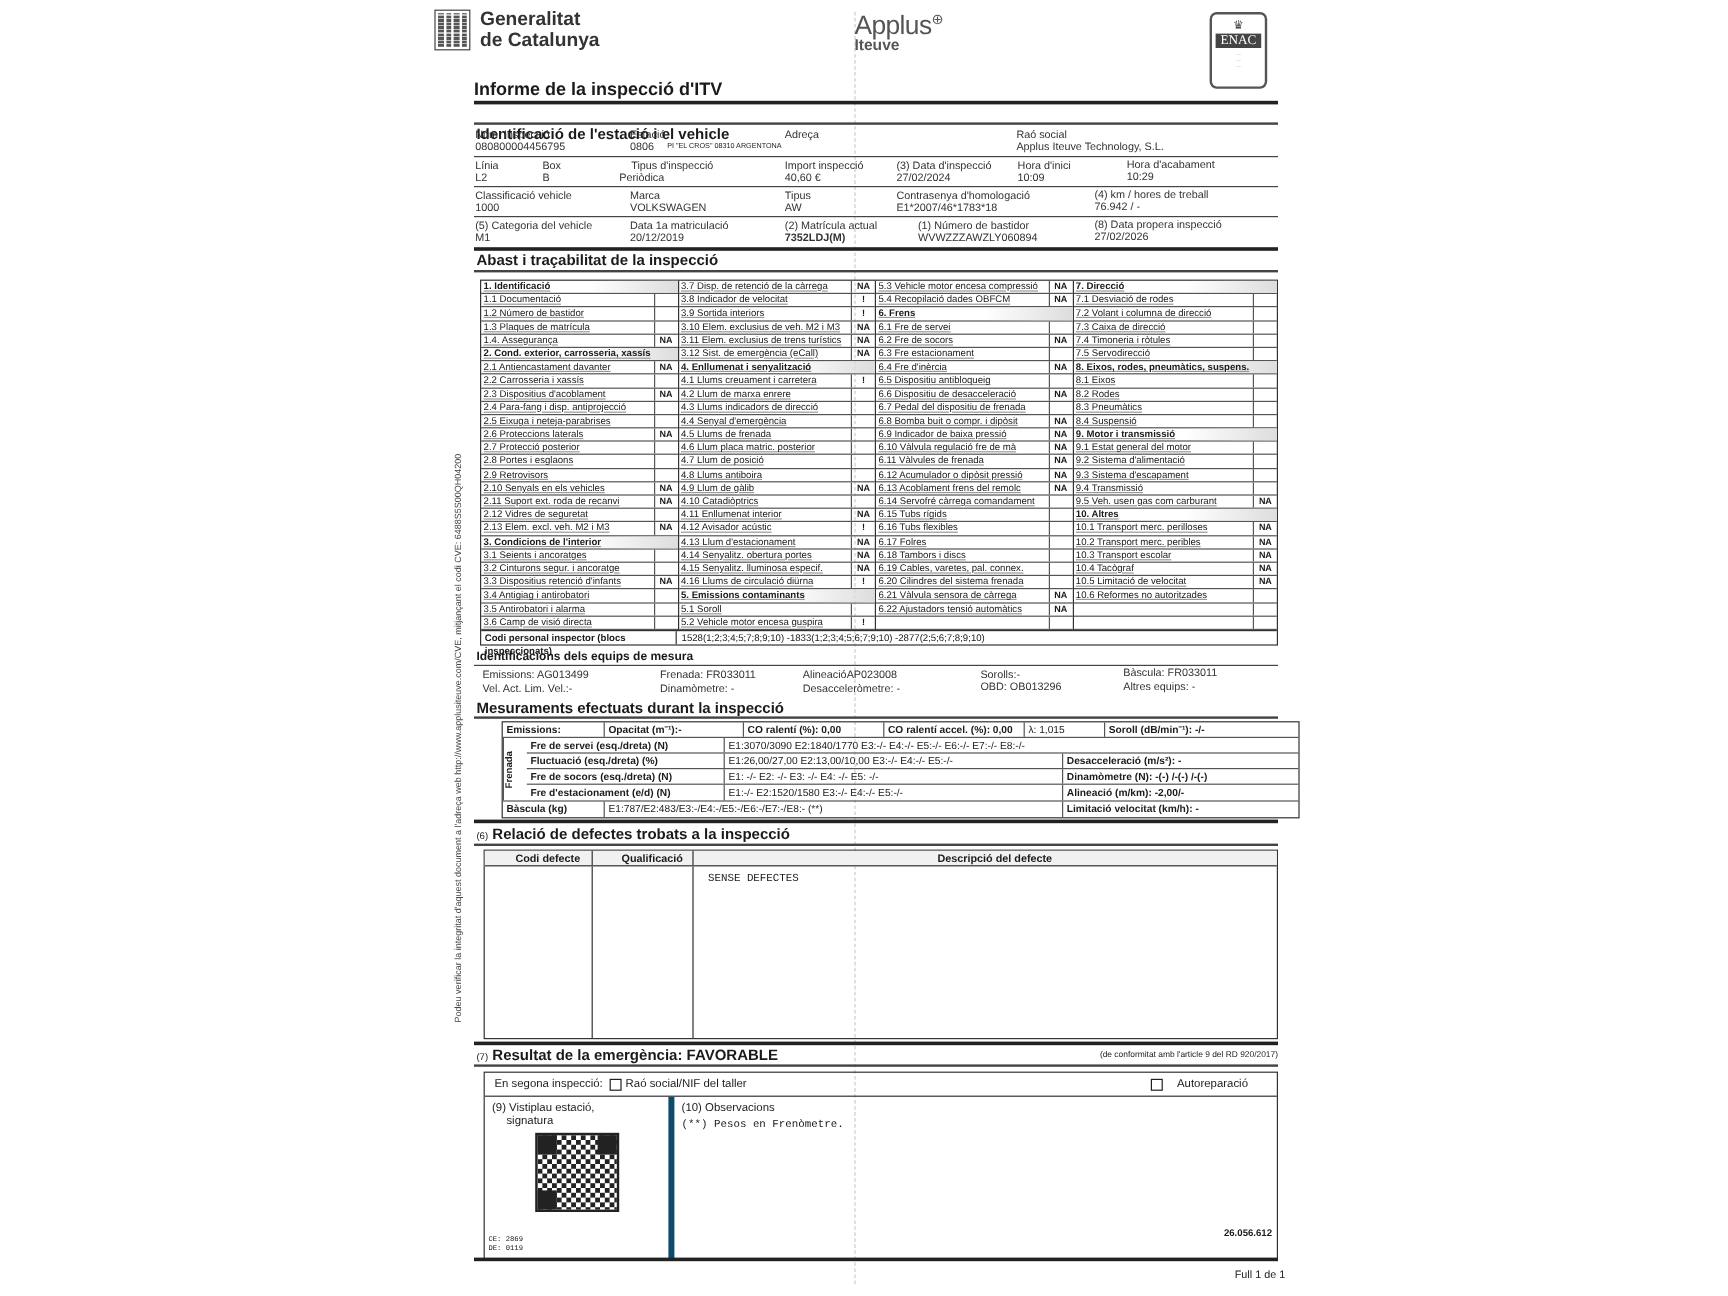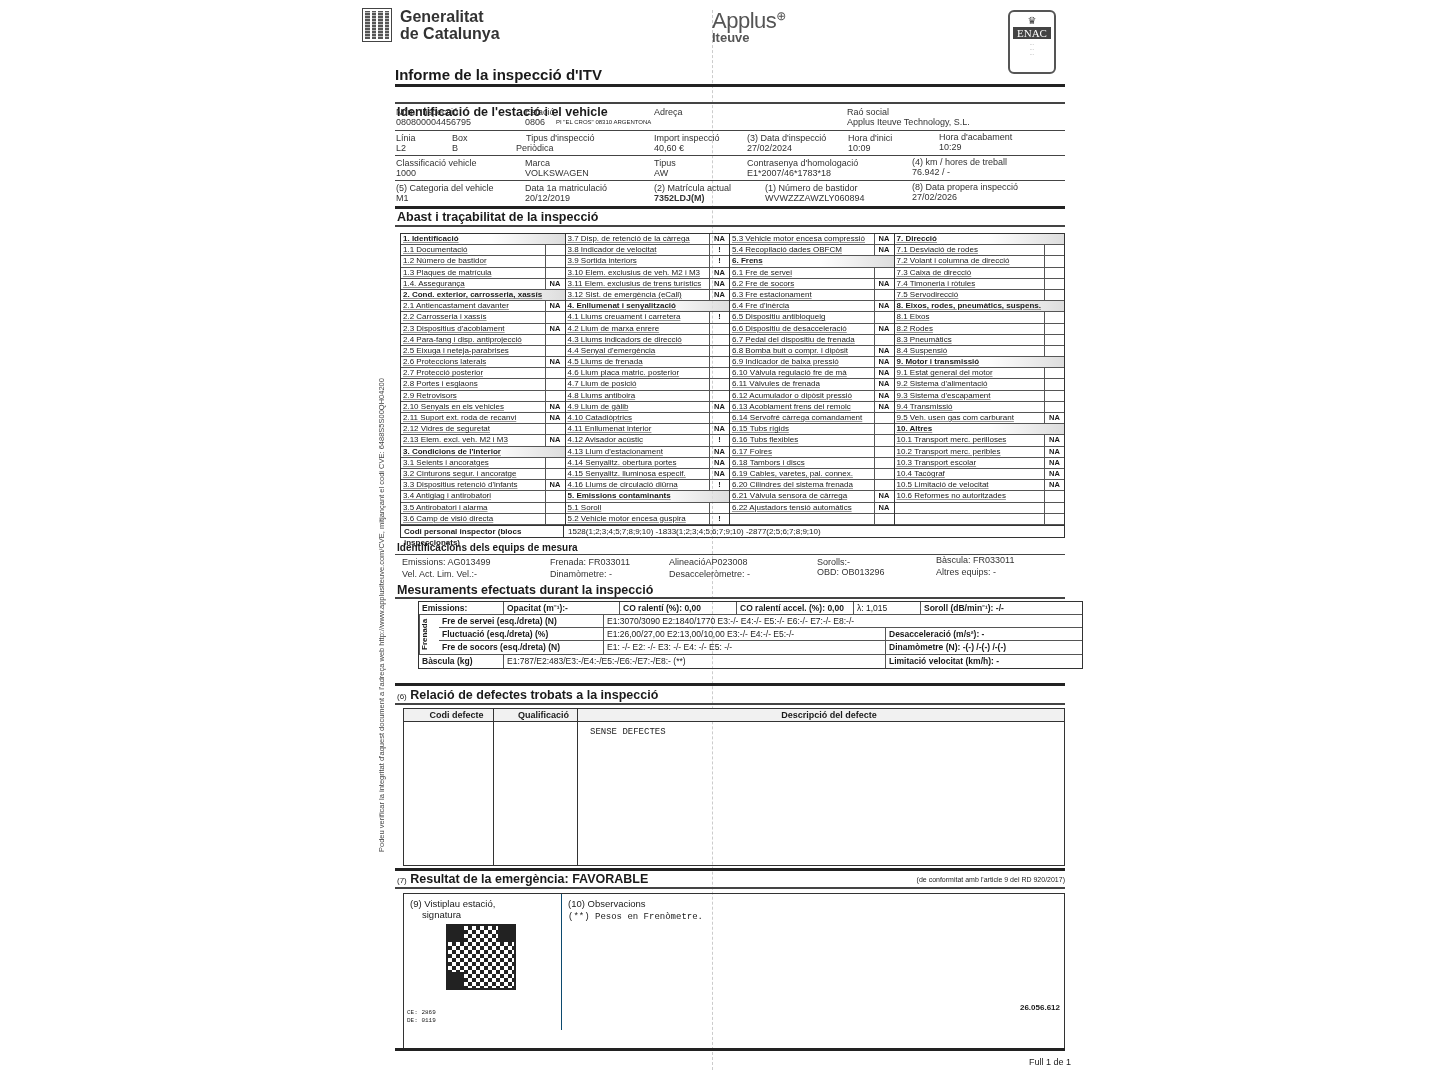--- a/index.html
+++ b/index.html
@@ -60,21 +60,21 @@
     .def-head > div { border-right: 1px solid #333; text-align: center; padding-left: 16px; }
     .def-body { display: flex; height: 143px; }
     .def-body > div { border-right: 1px solid #333; }
     .mono { font-family: "Liberation Mono", monospace; }
 
     
     .result-box { position: absolute; left: 48px; top: 893px; width: 662px; height: 157px; border: 1px solid #333; }
     .seg-row { display: flex; align-items: center; height: 20px; border-bottom: 1px solid #333; font-size: 9.5px; padding-left: 8px; }
     .checkbox { width: 10px; height: 10px; border: 1px solid #222; display: inline-block; margin: 0 3px 0 6px; }
     .bottom { display: flex; height: 136px; }
-    .vistiplau { width: 158px; border-right: 1px solid #0c4a6e; padding: 4px 6px; font-size: 9.5px; position: relative; }
+    .vistiplau { width: 158px; border-right: 5px solid #0c4a6e; padding: 4px 6px; font-size: 9.5px; position: relative; }
     .qr { position: absolute; left: 42px; top: 30px; width: 70px; height: 66px;
       background:
         linear-gradient(#222,#222) 0 0/16px 16px no-repeat,
         linear-gradient(#222,#222) 100% 0/16px 16px no-repeat,
         linear-gradient(#222,#222) 0 100%/16px 16px no-repeat,
         repeating-conic-gradient(#222 0 25%, #fff 0 50%) 0 0/8px 8px;
       border: 2px solid #222; }
     .qr-codes { position: absolute; left: 3px; bottom: 5px; font-size: 6px; line-height: 8px; }
     .obs { flex: 1; padding: 4px 6px; font-size: 9.5px; position: relative; }
     .obs-code { position: absolute; right: 4px; bottom: 18px; font-size: 8px; font-weight: bold; }
@@ -665,20 +665,25 @@
         <div class="meas-row">
           <div class="b" style="width:165px">Fluctuació (esq./dreta) (%)</div>
           <div style="width:282px">E1:26,00/27,00 E2:13,00/10,00 E3:-/- E4:-/- E5:-/-</div>
           <div class="b" style="flex:1">Desacceleració (m/s²): -</div>
         </div>
         <div class="meas-row">
           <div class="b" style="width:165px">Fre de socors (esq./dreta) (N)</div>
           <div style="width:282px">E1: -/- E2: -/- E3: -/- E4: -/- E5: -/-</div>
           <div class="b" style="flex:1">Dinamòmetre (N): -(-) /-(-) /-(-)</div>
         </div>
+        <div class="meas-row">
+          <div class="b" style="width:165px">Fre d'estacionament (e/d) (N)</div>
+          <div style="width:282px">E1:-/- E2:1520/1580 E3:-/- E4:-/- E5:-/-</div>
+          <div class="b" style="flex:1">Alineació (m/km): -2,00/-</div>
+        </div>
       </div>
     </div>
     <div class="meas-row" style="border-bottom:none">
       <div class="b" style="width:85px">Bàscula (kg)</div>
       <div style="width:382px">E1:787/E2:483/E3:-/E4:-/E5:-/E6:-/E7:-/E8:- (**)</div>
       <div class="b" style="flex:1">Limitació velocitat (km/h): -</div>
     </div>
   </div>
   <div class="thick" style="top:683px"></div>
 
@@ -700,20 +705,28 @@
 
   <div class="sec-title" style="top:872px">
     <span style="font-size:8px;font-weight:normal">(7)</span>
     <span>Resultat de la emergència:</span>
     <span>FAVORABLE</span>
   </div>
   <div class="cell" style="right:10px;top:876px;font-size:7px">(de conformitat amb l'article 9 del RD 920/2017)</div>
   <div class="hline" style="top:887px;height:2px"></div>
 
   <div class="result-box">
+    <div class="seg-row">
+      <span>En segona inspecció:</span>
+      <span class="checkbox"></span>
+      <span>Raó social/NIF del taller</span>
+      <span style="flex:1"></span>
+      <span class="checkbox" style="margin-right:12px"></span>
+      <span style="margin-right:24px">Autoreparació</span>
+    </div>
     <div class="bottom">
       <div class="vistiplau">
         <div>(9) Vistiplau estació,</div>
         <div style="padding-left:12px">signatura</div>
         <div class="qr"></div>
         <div class="qr-codes mono">
           <div>CE: 2869</div>
           <div>DE: 0119</div>
         </div>
       </div>

